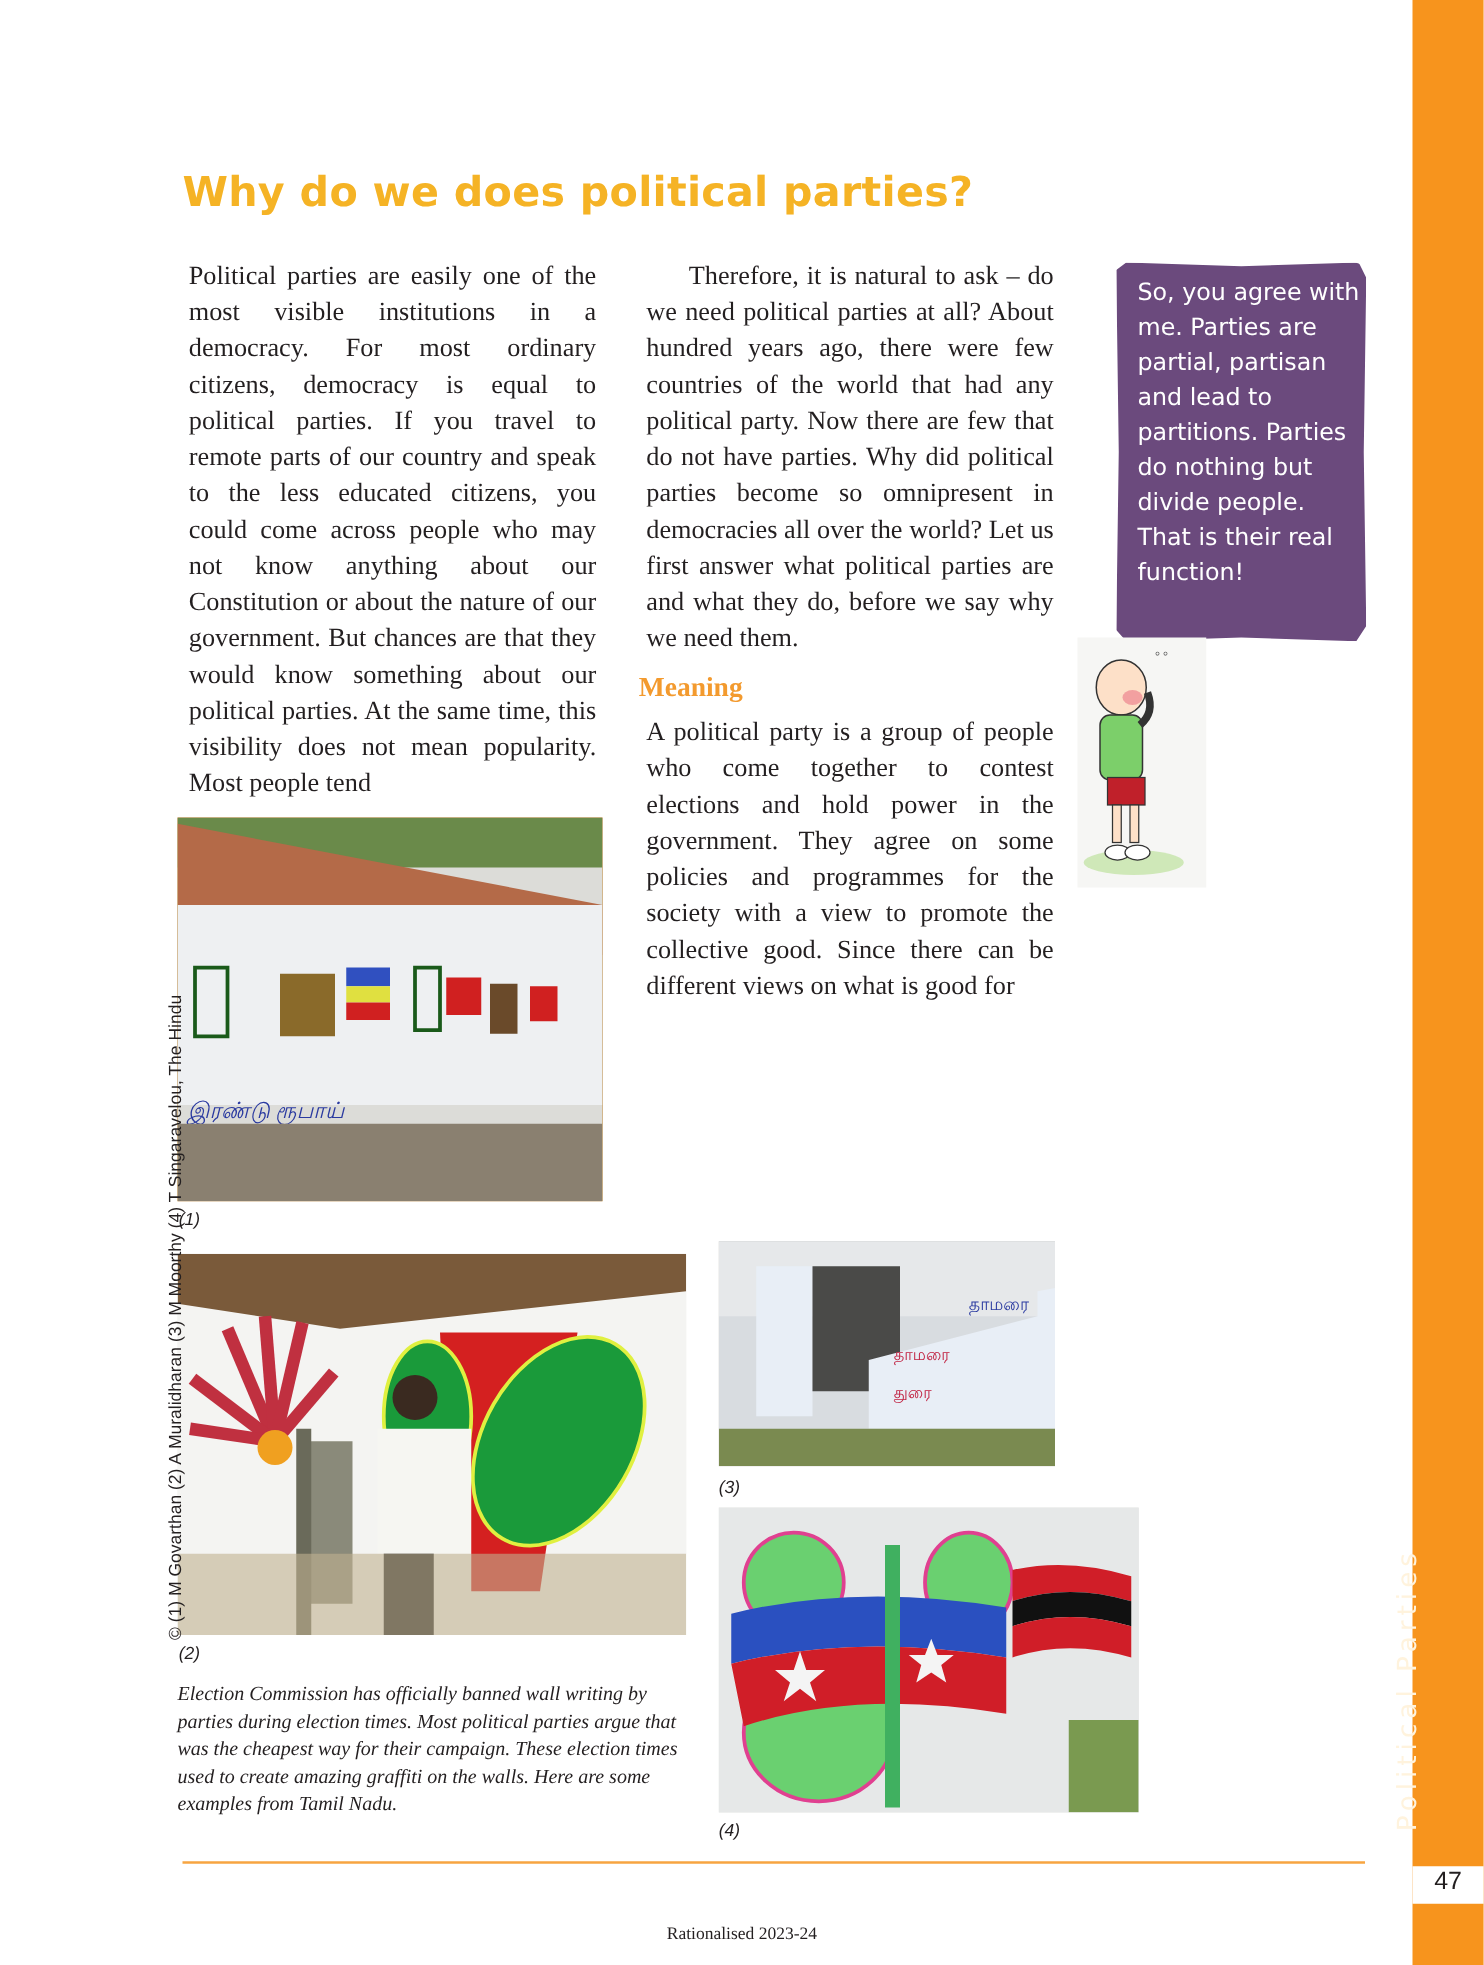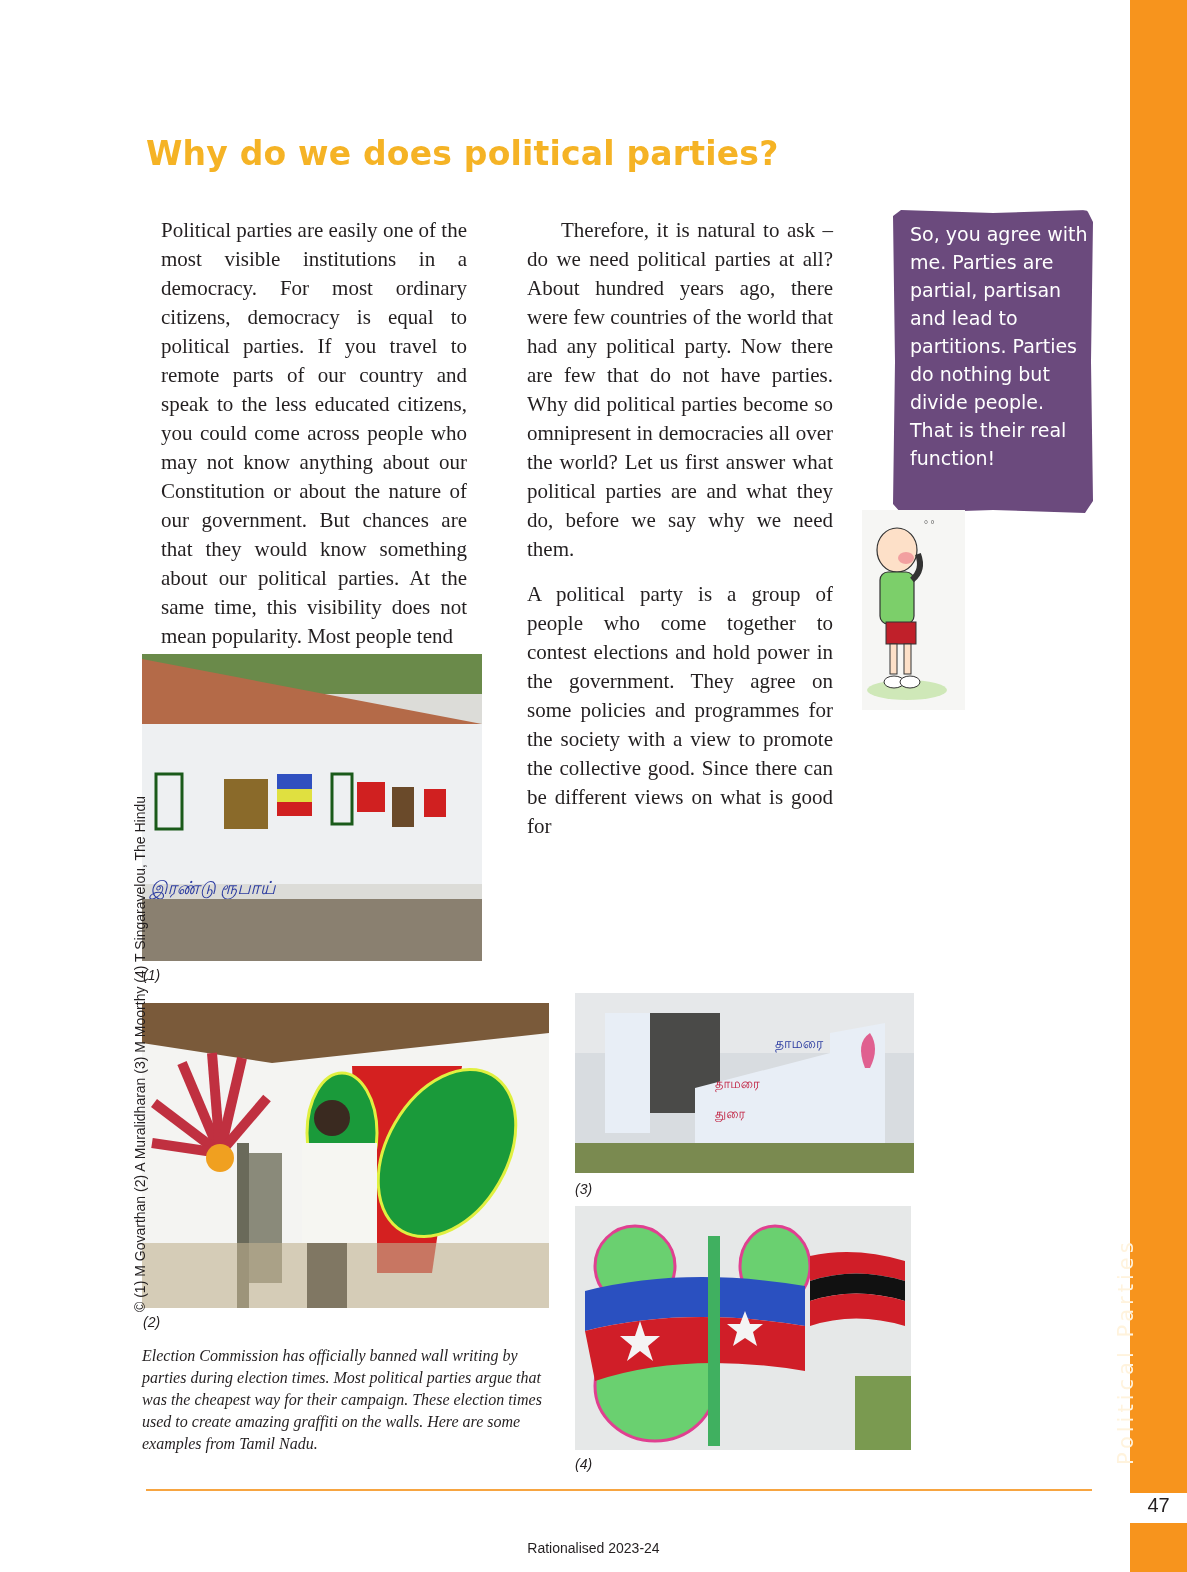--- a/index.html
+++ b/index.html
@@ -12,64 +12,65 @@
   .page-num-box { left:1130px; top:1493px; width:57px; height:30px; background:#ffffff; }
   .page-num { left:1130px; top:1494px; width:57px; text-align:center; font-family:"Liberation Sans", sans-serif; font-size:20px; color:#231f20; }
   .side-title { left:1114px; top:1465px; transform-origin:left top; transform:rotate(-90deg);
                 font-family:"DejaVu Sans", sans-serif; font-size:21px; letter-spacing:4px; color:#fff3dd; white-space:nowrap; }
 
   .heading { left:146px; top:134px; font-family:"DejaVu Sans", sans-serif; font-weight:bold; font-size:33px; color:#f5b325; letter-spacing:0.2px; }
 
   .col { font-size:21px; line-height:29px; text-align:justify; }
   .col1 { left:145px; top:200px; width:338px; }
   .col2 { left:511px; top:200px; width:338px; }
-  .col p { margin:16px; }
+  .col p { margin:6px; }
   .indent { text-indent:34px; }
   .sub-heading { font-weight:bold; color:#f39a2e; font-size:22px; margin:10px 0 4px 0 !important; line-height:30px; }
 
   
   .bubble { left:893px; top:210px; width:200px; height:303px; background:#6b4a7d;
             border-radius:6px 10px 4px 8px; clip-path:polygon(0 2%,4% 0,50% 1%,97% 0,100% 4%,99% 50%,100% 96%,96% 100%,50% 99%,4% 100%,0 97%,1% 50%); }
   .bubble-text { left:910px; top:220px; width:180px; font-family:"DejaVu Sans", sans-serif; font-size:19px; line-height:28px; color:#ffffff; }
 
   
   .cartoon { left:862px; top:510px; width:103px; height:200px; background:#f6f6f4; }
 
   
   .photo { overflow:hidden; }
   .photo1 { left:142px; top:654px; width:340px; height:307px; background:#a16207; }
   .photo2 { left:142px; top:1003px; width:407px; height:305px; background:#f0efeb; }
-  .photo3 { left:575px; top:993px; width:339px; height:180px; background:#cfcfcc; }
+  .photo3 { left:575px; top:993px; width:269px; height:180px; background:#cfcfcc; }
   .photo4 { left:575px; top:1206px; width:336px; height:244px; background:#e4e5e4; }
 
   .photo-label { font-family:"Liberation Sans", sans-serif; font-style:italic; font-size:14px; color:#231f20; }
   .caption { left:142px; top:1345px; width:400px; font-family:Liberation Serif, serif; font-style:italic; font-size:16px; line-height:22px; color:#231f20; }
 
   .credit { left:132px; top:1312px; transform-origin:left top; transform:rotate(-90deg); white-space:nowrap;
             font-family:"Liberation Sans", sans-serif; font-size:14px; color:#231f20; }
 
   .rule { left:146px; top:1489px; width:946px; height:2px; background:#f7a541; }
-  .footer { left:0; top:1540px; width:1187px; text-align:center; font-family:Liberation Sans, sans-serif; font-size:14px; color:#231f20; }
+  .footer { left:0; top:1540px; width:1187px; text-align:center; font-family:Liberation Serif, serif; font-size:14px; color:#231f20; }
 </style>
 </head>
 <body>
 
 <div class="abs side-band"></div>
 <div class="abs page-num-box"></div>
 <div class="abs page-num">47</div>
 <div class="abs side-title">Political Parties</div>
 
 <div class="abs heading">Why do we does political parties?</div>
 
 <div class="abs col col1">
   <p>Political parties are easily one of the most visible institutions in a democracy. For most ordinary citizens, democracy is equal to political parties. If you travel to remote parts of our country and speak to the less educated citizens, you could come across people who may not know anything about our Constitution or about the nature of our government. But chances are that they would know something about our political parties. At the same time, this visibility does not mean popularity. Most people tend</p>
 </div>
 
 <div class="abs col col2">
   <p class="indent">Therefore, it is natural to ask – do we need political parties at all? About hundred years ago, there were few countries of the world that had any political party. Now there are few that do not have parties. Why did political parties become so omnipresent in democracies all over the world? Let us first answer what political parties are and what they do, before we say why we need them.</p>
+  <p class="sub-heading">Meaning</p>
   <p>A political party is a group of people who come together to contest elections and hold power in the government. They agree on some policies and programmes for the society with a view to promote the collective good. Since there can be different views on what is good for</p>
 </div>
 
 <div class="abs bubble"></div>
 <div class="abs bubble-text">So, you agree with me. Parties are partial, partisan and lead to partitions. Parties do nothing but divide people. That is their real function!</div>
 
 <div class="abs cartoon">
   <svg width="103" height="200" viewBox="0 0 103 200">
     <ellipse cx="45" cy="180" rx="40" ry="10" fill="#cfe8b8"></ellipse>
     <text x="62" y="18" font-size="10" fill="#555">° °</text>

